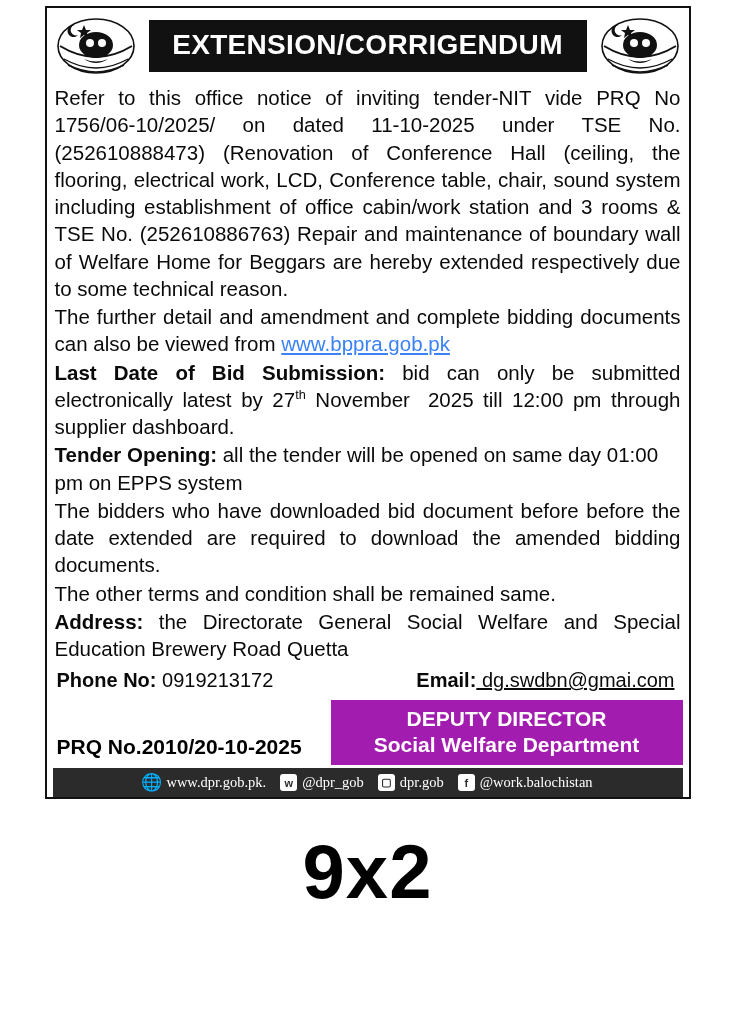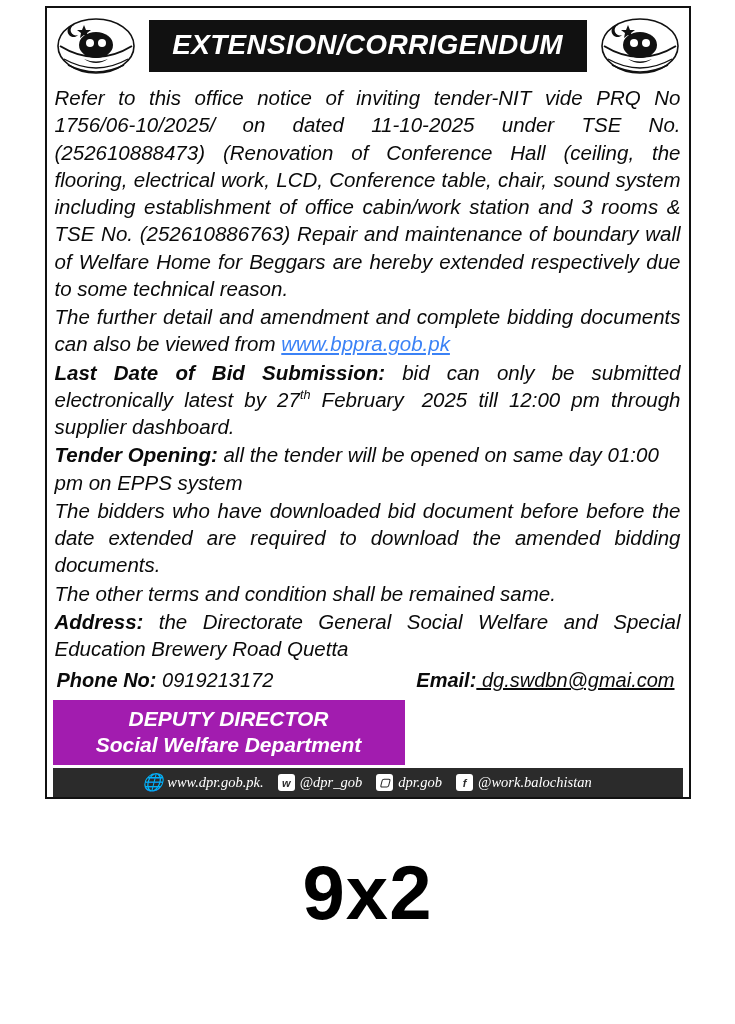--- a/index.html
+++ b/index.html
@@ -19,21 +19,20 @@
     width: 735px;
     background: #ffffff;
     padding: 6px 8px 0 8px;
   }
   .outer-border {
     border: 2px solid #111;
     width: 646px;
     margin: 0 auto;
     padding: 4px 6px 0 6px;
     background: #fff;
-    font-style: italic;
   }
   
   .header-row {
     display: flex;
     align-items: center;
     justify-content: space-between;
     gap: 6px;
     padding: 2px 0 4px 0;
   }
   .crest {
@@ -152,21 +151,21 @@
     color: #ffffff;
     width: 19px; height: 19px;
     font-size: 17px;
   }
   
   .size-caption {
     text-align: center;
     font-size: 76px;
     font-weight: bold;
     letter-spacing: 1px;
-    margin-top: 50px;
+    margin-top: 29px;
     color: #000;
     font-family: "Liberation Sans", sans-serif;
   }
 </style>
 </head>
 <body>
 
 <div class="notice">
   <div class="outer-border">
 
@@ -224,21 +223,21 @@
 
     <div class="body-text">
 
       <p class="p-just">Refer to this office notice of inviting tender-NIT vide PRQ No 1756/06-10/2025/ on dated 11-10-2025 under TSE No. (252610888473) (Renovation of Conference Hall (ceiling, the flooring, electrical work, LCD, Conference table, chair, sound system including establishment of office cabin/work station and 3 rooms &amp; TSE No. (252610886763) Repair and maintenance of boundary wall of Welfare Home for Beggars  are hereby extended respectively due to some technical reason.</p>
 
       <p class="p-just">
         <span> The further detail and amendment and complete bidding documents can also be viewed from </span><span class="link">www.bppra.gob.pk</span>
       </p>
 
       <p class="p-just">
-        <b>Last Date of Bid Submission:</b><span> bid can only be submitted electronically latest by 27</span><sup>th</sup><span> February</span><span class="gap-sm"></span><span>2025 till 12:00 pm through supplier dashboard.</span>
+        <b>Last Date of Bid Submission:</b><span> bid can only be submitted electronically latest by 27</span><sup>th</sup><span> November</span><span class="gap-sm"></span><span>2025 till 12:00 pm through supplier dashboard.</span>
       </p>
 
       <p class="p-left">
         <b>Tender Opening:</b><span> all the tender will be opened on same day 01:00 pm on EPPS system</span>
       </p>
 
       <p class="p-just">The bidders who have downloaded bid document before before the date extended are required to download the amended bidding documents.</p>
 
       <p class="p-left">The other terms and condition shall be remained same.</p>
 
@@ -250,20 +249,21 @@
         <div class="contact-phone">
           <span>Phone No:</span><span class="val"> 0919213172</span>
         </div>
         <div class="contact-email">
           <span>Email:</span><span class="mail"> dg.swdbn@gmai.com</span>
         </div>
       </div>
     </div>
 
     <div class="footer-zone">
+      <div class="prq-no">PRQ No.2010/20-10-2025</div>
       <div class="designation">
         <div>DEPUTY DIRECTOR</div>
         <div>Social Welfare Department</div>
       </div>
     </div>
 
     <div class="social-bar">
 
       <div class="social-item">
         <span class="glyph globe">🌐</span>

